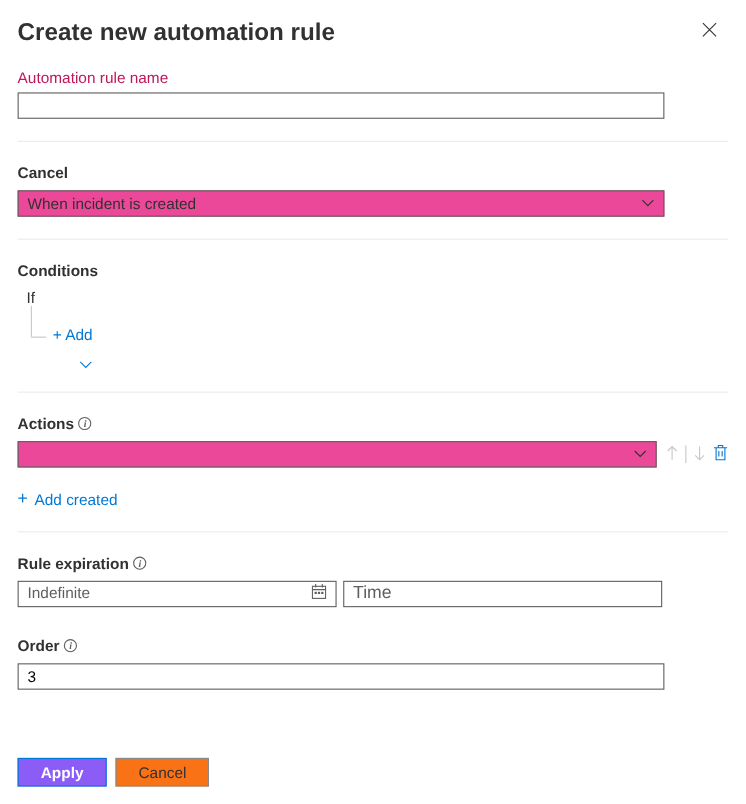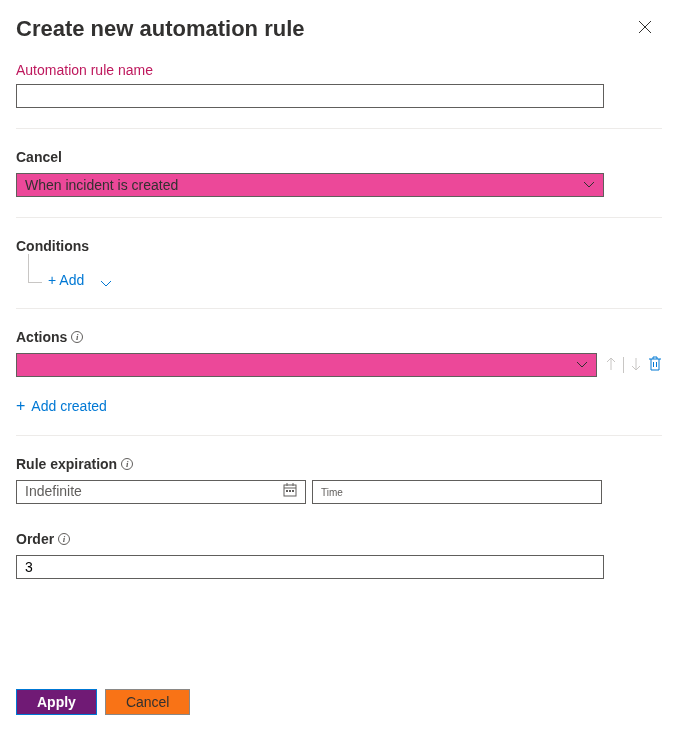--- a/index.html
+++ b/index.html
@@ -116,20 +116,21 @@
     }
     .add-condition-btn {
       color: #0078d4;
       font-size: 14px;
       cursor: pointer;
       display: inline-flex;
       align-items: flex-end;
       gap: 16px;
       margin-left: 20px;
       margin-top: 10px;
+      flex-direction: column;
     }
     .actions-row {
       display: flex;
       align-items: center;
       gap: 8px;
     }
     .action-controls {
       display: flex;
       align-items: center;
       gap: 6px;
@@ -188,21 +189,21 @@
       align-items: flex-start;
       justify-content: space-between;
       color: #605e5c;
       cursor: pointer;
     }
     .time-input {
       width: 290px;
       height: 24px;
       border: 1px solid #605e5c;
       padding: 2px 8px;
-      font-size: 10px;
+      font-size: 16px;
       color: #605e5c;
       outline: none;
       font-family: inherit;
     }
     .time-input::placeholder {
       color: #605e5c;
     }
     .calendar-icon {
       color: #605e5c;
     }
@@ -210,21 +211,21 @@
       margin-top: 27px;
     }
     .footer {
       position: absolute;
       bottom: 16px;
       left: 16px;
       display: flex;
       gap: 8px;
     }
     .btn-primary {
-      background: #701a75;
+      background: #8b5cf6;
       color: #fff;
       border: 1px solid #0078d4;
       padding: 4px 20px;
       font-size: 14px;
       font-weight: 600;
       cursor: pointer;
       font-family: inherit;
       min-width: 80px;
     }
     .btn-secondary {
@@ -269,20 +270,21 @@
           <path d="M1 1 L6 6 L11 1" stroke="#323130" stroke-width="1" fill="none"></path>
         </svg>
     </span>
   </div>
 </div>
 
 <hr class="divider">
 
 <div class="section">
   <div class="section-label">Conditions</div>
+  <div class="conditions-if">If</div>
   <div class="conditions-tree">
     <div class="tree-line-v"></div>
     <div class="tree-line-h"></div>
     <span class="add-condition-btn">
       <span>+ Add</span>
       <span class="chevron-down">
         <svg width="12" height="8" viewBox="0 0 12 8">
             <path d="M1 1 L6 6 L11 1" stroke="#0078d4" stroke-width="1" fill="none"></path>
           </svg>
       </span>

